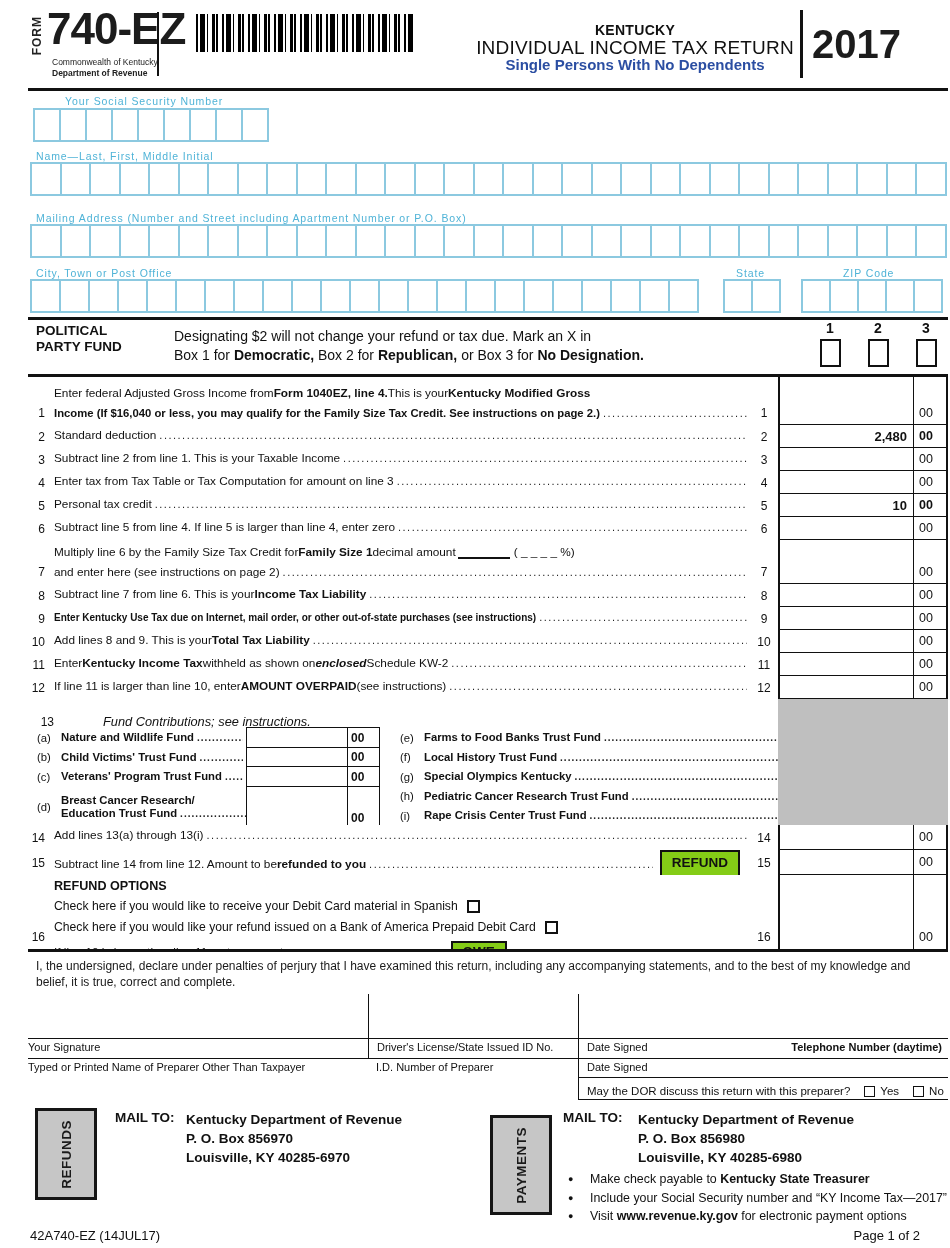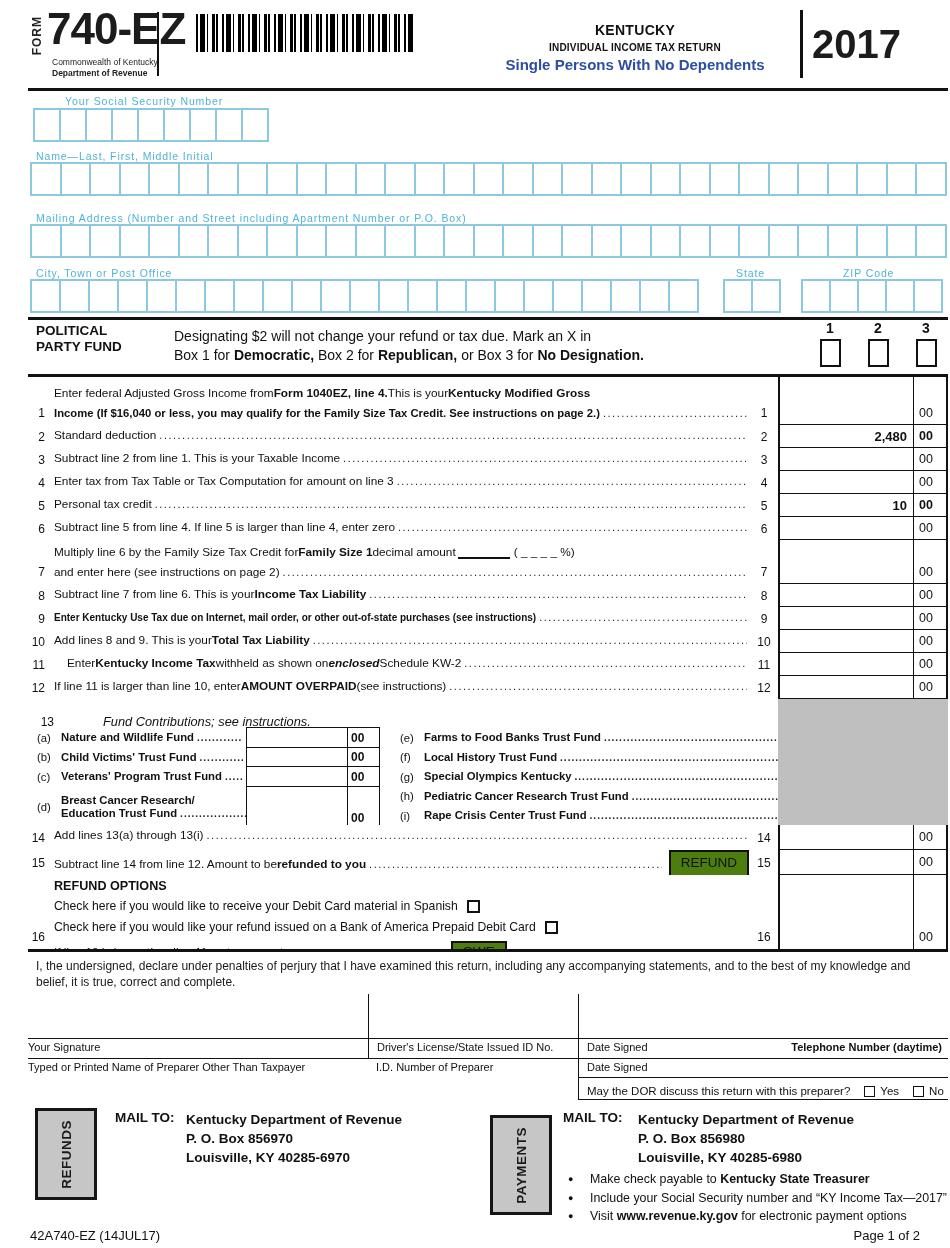--- a/index.html
+++ b/index.html
@@ -14,21 +14,21 @@
              writing-mode:vertical-rl;transform:rotate(180deg);color:#222;}
   .form-num{left:47px;top:4px;font-size:44px;font-weight:bold;letter-spacing:-1px;color:#1c1c1c;}
   .agency1{left:52px;top:57px;font-size:8.5px;color:#222;}
   .agency2{left:52px;top:68px;font-size:8.5px;font-weight:bold;color:#222;}
   .hdiv1{left:157px;top:12px;width:2px;height:64px;background:#111;}
   .barcode{left:196px;top:14px;width:218px;height:38px;
     background:repeating-linear-gradient(90deg,#000 0 2px,#fff 2px 4px,#000 4px 9px,#fff 9px 11px,
       #000 11px 12px,#fff 12px 16px,#000 16px 19px,#fff 19px 20px,#000 20px 22px,#fff 22px 26px);}
   .hd-title{left:470px;top:22px;width:330px;text-align:center;line-height:17px;}
   .hd-title .l1{font-size:14px;font-weight:bold;letter-spacing:.3px;}
-  .hd-title .l2{font-size:10px;font-weight:bold;letter-spacing:.2px;}
+  .hd-title .l2{font-size:19px;font-weight:normal;letter-spacing:.2px;}
   .hd-title .l3{font-size:15px;font-weight:bold;color:#2b4ea2;}
   .hdiv2{left:800px;top:10px;width:2.5px;height:68px;background:#111;}
   .year{left:812px;top:22px;font-size:40px;font-weight:bold;color:#1c1c1c;}
   .rule{background:#111;}
 
   
   .blab{color:#4fb3d7;font-size:10.5px;letter-spacing:.9px;}
   .boxrow{display:flex;}
   .cbox{flex:none;height:34px;border:2px solid #8cc9e0;background:#fff;
         box-sizing:border-box;margin-left:-2px;}
@@ -56,21 +56,21 @@
   .leader{flex:1 1 0;min-width:6px;overflow:hidden;white-space:nowrap;margin:0 3px;}
   .leader::after{content:"......................................................................................................................................................................";letter-spacing:1.5px;font-size:11px;color:#222;}
   .amt{border-left:2px solid #111;border-bottom:1px solid #111;display:flex;align-items:center;
        justify-content:flex-end;padding-right:6px;font-weight:bold;font-size:13px;box-sizing:border-box;}
   .c{border-left:1px solid #111;border-right:2px solid #111;border-bottom:1px solid #111;
      display:flex;align-items:center;padding-left:5px;font-size:12.5px;box-sizing:border-box;}
   .vbot{align-items:flex-end !important;padding-bottom:4px;}
   .bold00{font-weight:bold;}
   .grayfill{grid-column:4/6;background:#bfbfbf;}
   .blank{flex:none;width:52px;border-bottom:2px solid #111;align-self:flex-end;margin:0 4px 3px 2px;height:1px;}
-  .tag{flex:none;border:2.5px solid #111;font-weight:normal;font-size:13.5px;padding:1px 10px 2px;margin:0 1px 0 4px;background:#4d7c0f;}
+  .tag{flex:none;border:2.5px solid #111;font-weight:bold;font-size:13.5px;padding:1px 10px 2px;margin:0 10px 0 4px;background:#84cc16;}
   .ckbox{flex:none;display:inline-block;width:13px;height:13px;border:2px solid #111;
          box-sizing:border-box;margin-left:9px;vertical-align:-2px;background:#fff;}
 
   
   .fundwrap{grid-column:1/4;overflow:hidden;}
   .fhead{display:flex;align-items:baseline;height:24px;margin-top:2px;}
   .fhead .fno{width:26px;text-align:right;padding-right:9px;font-size:12px;flex:none;margin-top:14px;}
   .fhead .ftx{margin-left:40px;font-style:italic;font-size:12.8px;}
   .fcols{display:flex;margin-top:2px;}
   .fcol-l{width:352px;flex:none;padding-left:9px;box-sizing:border-box;}
@@ -410,21 +410,21 @@
           <span class="b">Total Tax Liability</span>
           <span class="leader"></span>
         </div>
       </div>
     <div class="rn">10</div>
     <div class="amt"></div>
     <div class="c">00</div>
 
     <div class="n">11</div>
     <div class="t">
-        <div class="lt" style="flex:1;margin-left:13px;">
+        <div class="lt" style="flex:1;">
           <span>Enter </span>
           <span class="b">Kentucky Income Tax</span>
           <span> withheld as shown on </span>
           <span class="b i">enclosed</span>
           <span> Schedule KW-2</span>
           <span class="leader"></span>
         </div>
       </div>
     <div class="rn">11</div>
     <div class="amt"></div>

